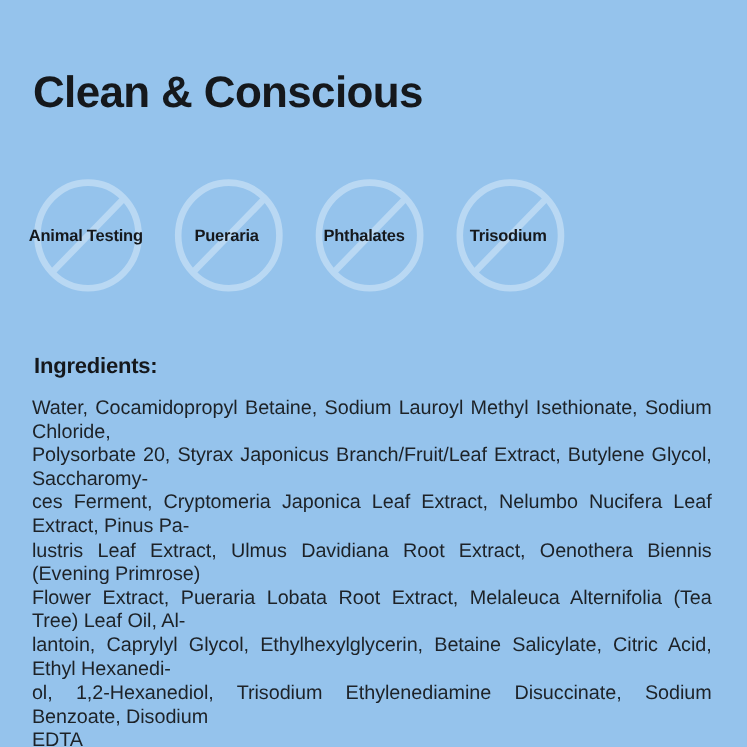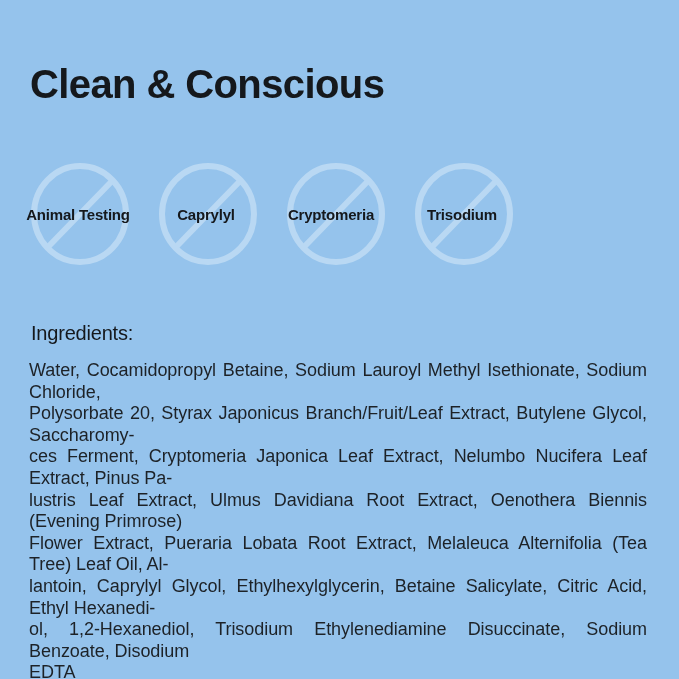--- a/index.html
+++ b/index.html
@@ -74,21 +74,21 @@
   }
   .badge-label.wide {
     width: 120px;
     margin-left: -10px;
   }
   .ingredients-heading {
     position: absolute;
     left: 31px;
     top: 322px;
     font-size: 20px;
-    font-weight: normal;
+    font-weight: bold;
     color: #15181c;
     letter-spacing: -0.2px;
   }
   .ingredients-body {
     position: absolute;
     left: 29px;
     top: 360px;
     width: 618px;
     font-size: 18px;
     line-height: 21.6px;
@@ -115,30 +115,30 @@
       </svg>
       <div class="badge-label">Animal
 Testing</div>
     </div>
 
     <div class="badge">
       <svg class="badge-ring" viewBox="0 0 100 104">
         <ellipse cx="50" cy="52" rx="46" ry="48" fill="none" stroke="#b9d8f3" stroke-width="6"></ellipse>
         <line x1="17" y1="86" x2="83" y2="18" stroke="#b9d8f3" stroke-width="6" stroke-linecap="butt"></line>
       </svg>
-      <div class="badge-label">Caprylyl</div>
+      <div class="badge-label">Pueraria</div>
     </div>
 
 
     <div class="badge">
       <svg class="badge-ring" viewBox="0 0 100 104">
         <ellipse cx="50" cy="52" rx="46" ry="48" fill="none" stroke="#b9d8f3" stroke-width="6"></ellipse>
         <line x1="17" y1="86" x2="83" y2="18" stroke="#b9d8f3" stroke-width="6" stroke-linecap="butt"></line>
       </svg>
-      <div class="badge-label wide">Cryptomeria</div>
+      <div class="badge-label wide">Phthalates</div>
     </div>
 
     <div class="badge">
       <svg class="badge-ring" viewBox="0 0 100 104">
         <ellipse cx="50" cy="52" rx="46" ry="48" fill="none" stroke="#b9d8f3" stroke-width="6"></ellipse>
         <line x1="17" y1="86" x2="83" y2="18" stroke="#b9d8f3" stroke-width="6" stroke-linecap="butt"></line>
       </svg>
       <div class="badge-label">Trisodium</div>
     </div>
 

